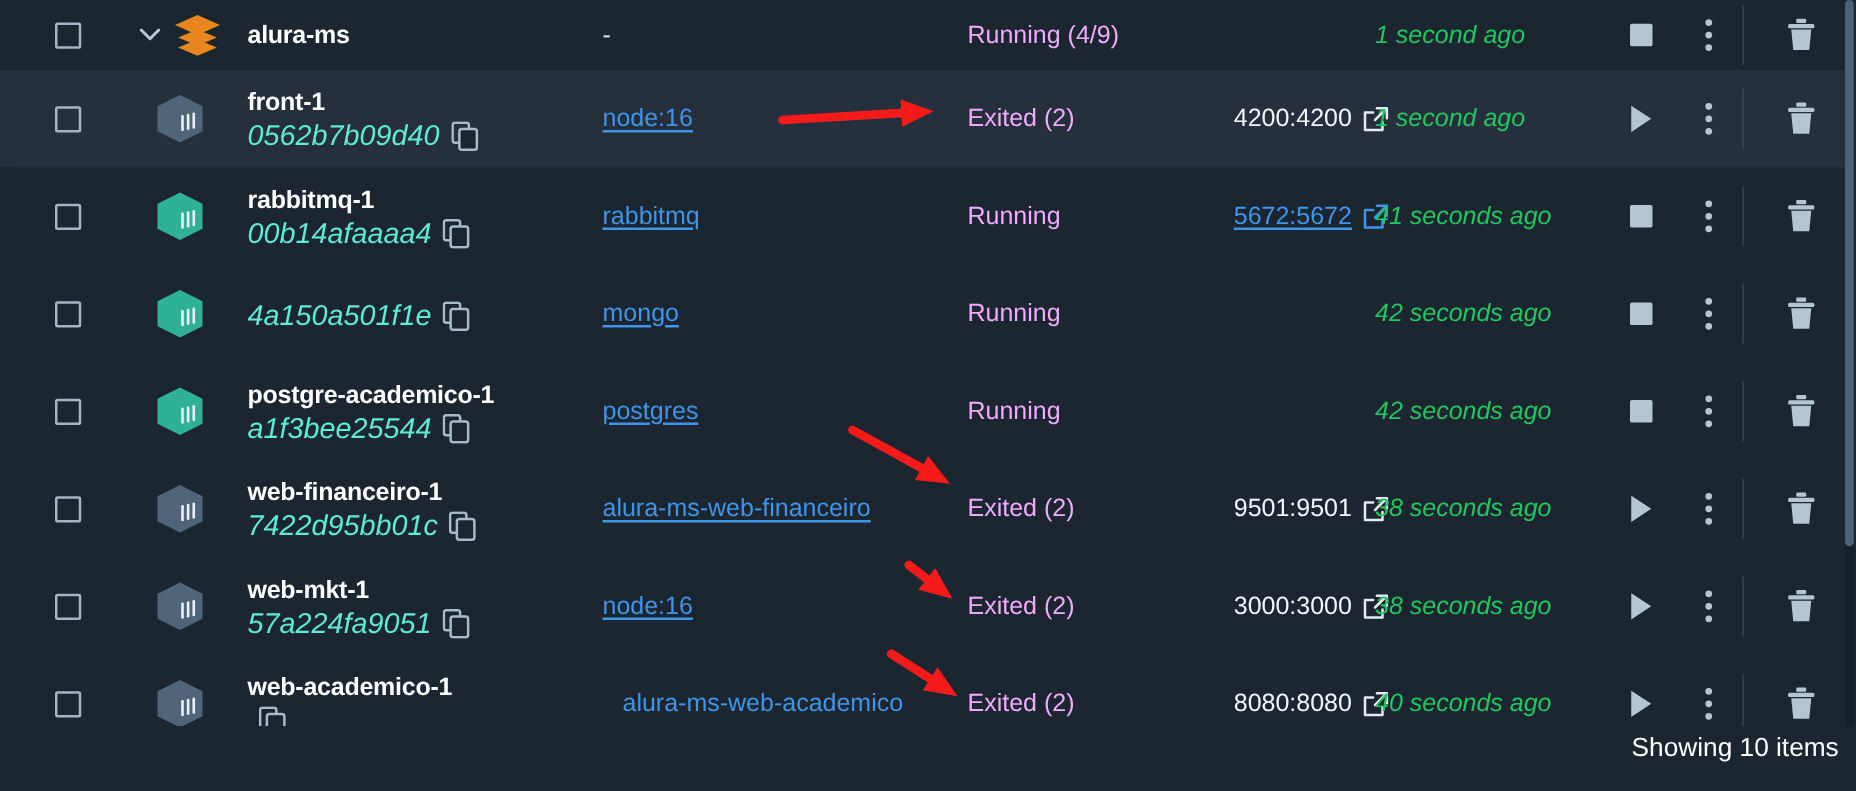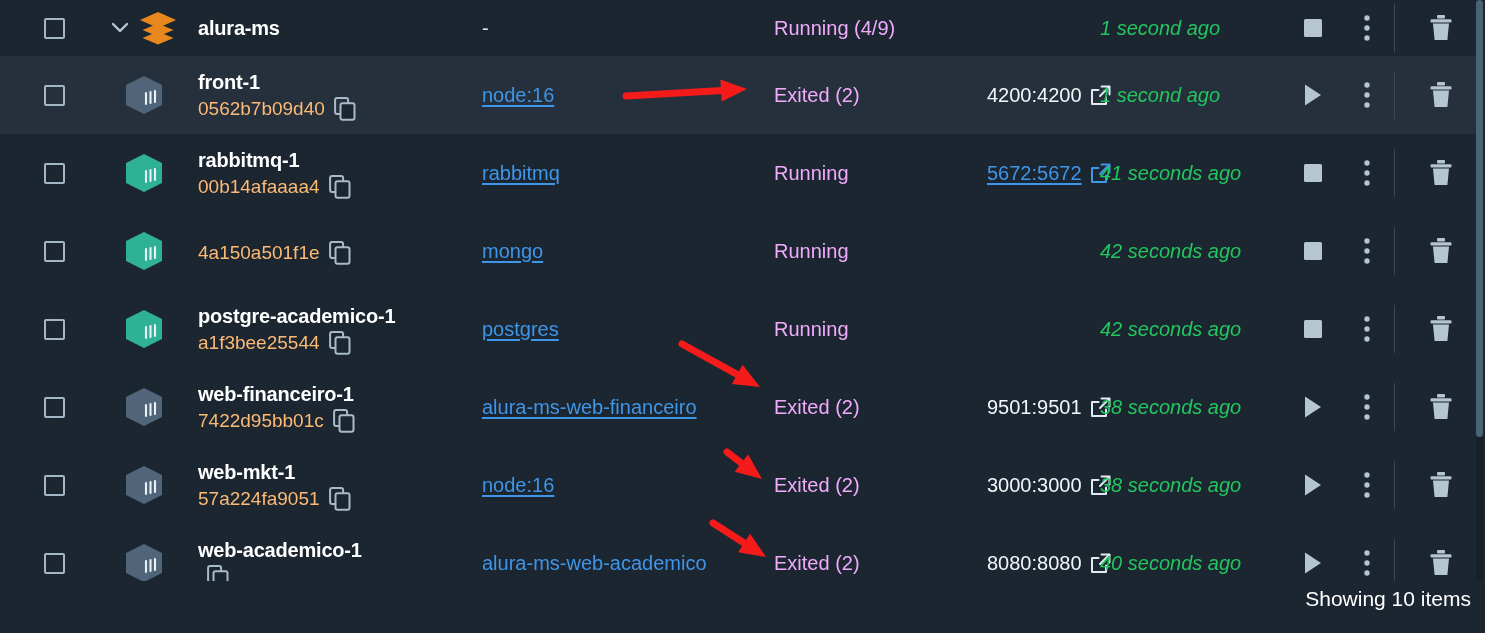--- a/index.html
+++ b/index.html
@@ -74,37 +74,38 @@
     font-weight: bold;
     letter-spacing: -0.2px;
     line-height: 24px;
     white-space: nowrap;
   }
   .cid-line {
     display: flex; align-items: center; gap: 9px;
     margin-top: 3px;
   }
   .cid {
-    color: #fdba74;
-    font-size: 19px;
+    color: #5eead4;
+    font-size: 23px;
     line-height: 23px;
     white-space: nowrap;
+    font-style: italic;
   }
   .copy-icon { display: block; }
 
   
   .imglink {
     color: #3f95e8;
     font-size: 20px;
     text-decoration: underline;
     text-underline-offset: 3px;
     white-space: nowrap;
     cursor: pointer;
   }
-  .imglink.plain { text-decoration: none; }
+  .imglink.plain { text-decoration: none; margin-left: 16px; }
   .dash { color: #dfe6ec; font-size: 20px; }
 
   .status {
     color: #f0abfc;
     font-size: 20px;
     white-space: nowrap;
     margin-top: 39px;
   }
 
   .port-wrap { display: flex; align-items: center; gap: 8px; white-space: nowrap; text-align: center; }

